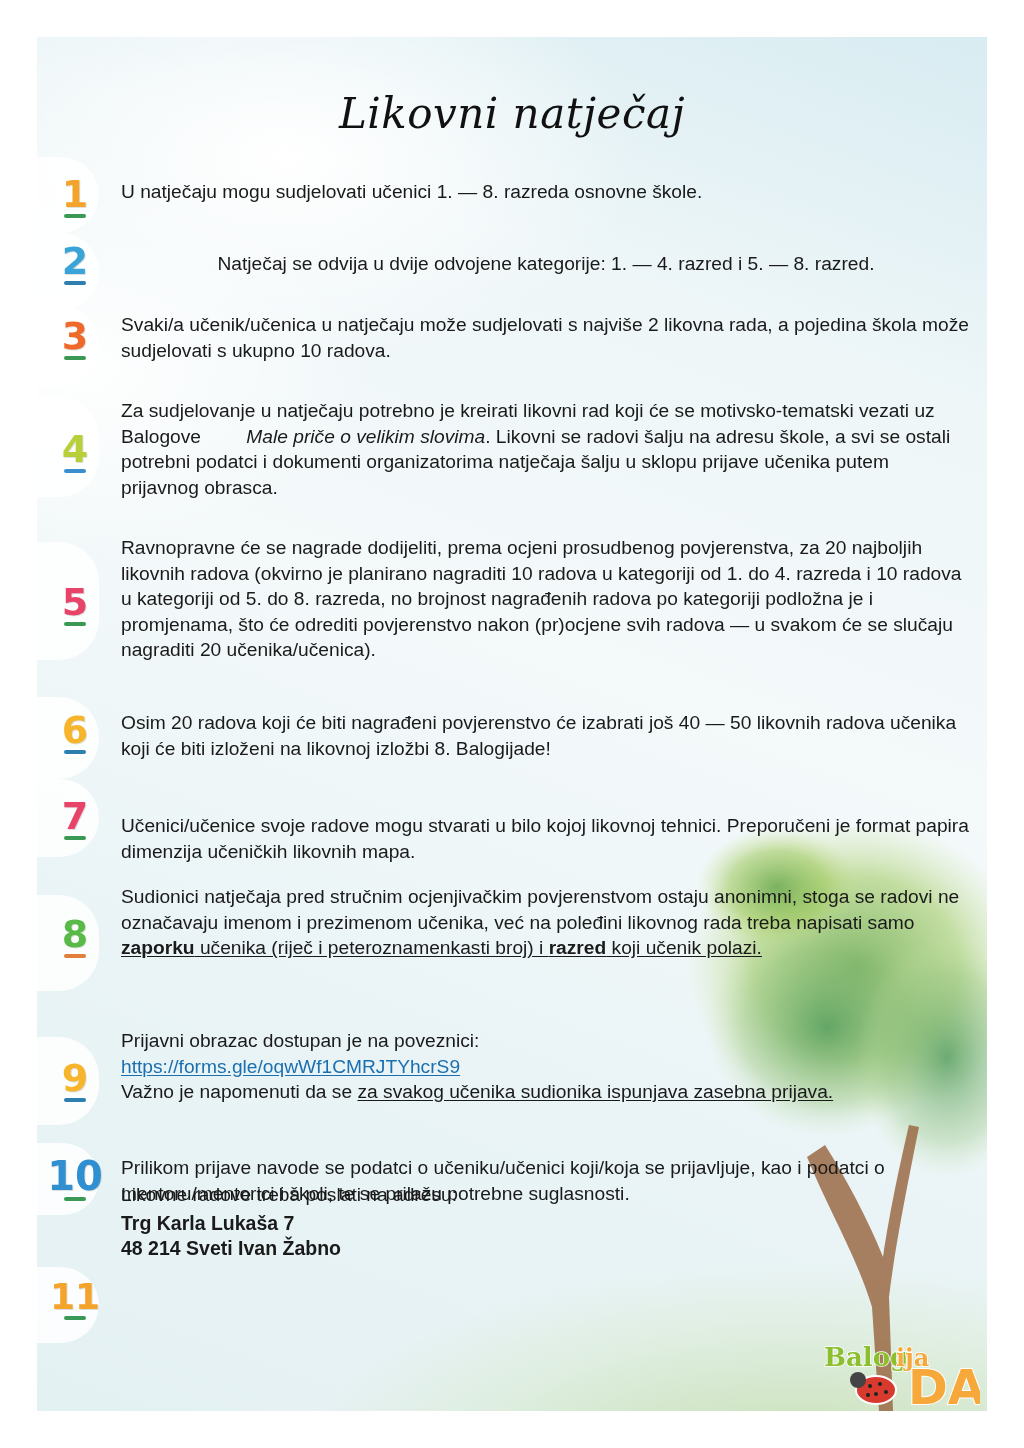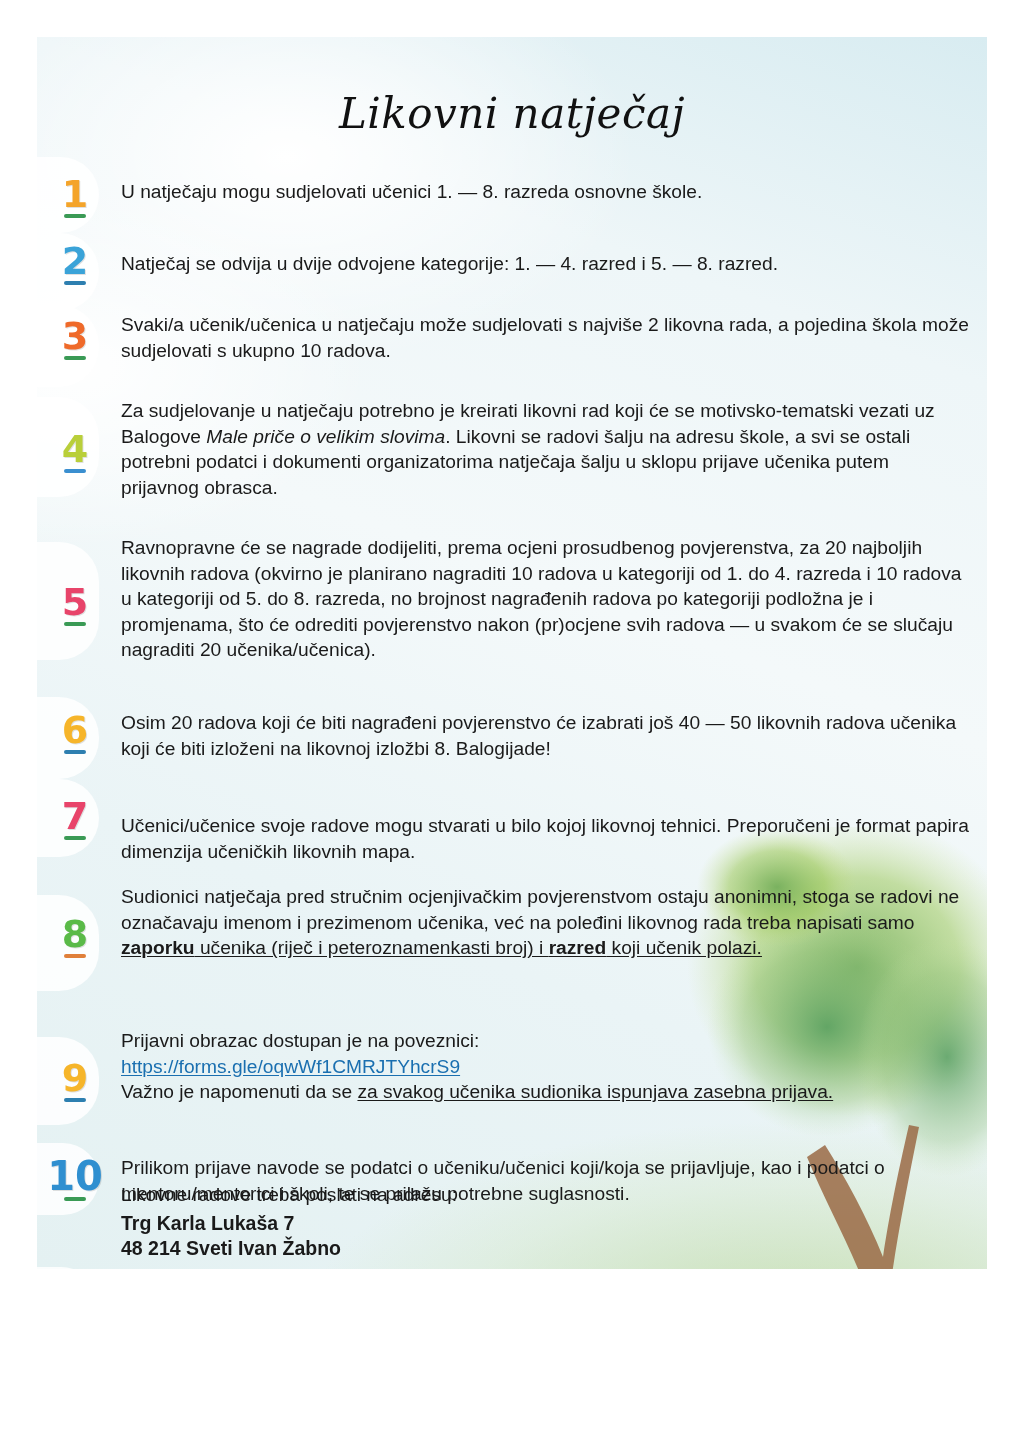--- a/index.html
+++ b/index.html
@@ -1,18 +1,18 @@
 <!DOCTYPE html>
 <html><head>
 <meta charset="utf-8">
 <style>
   html, body { margin: 0; padding: 0; background: #ffffff; }
   body { width: 1024px; height: 1448px; position: relative; overflow: hidden; font-family: "Liberation Sans", sans-serif; }
   .page {
-    position: absolute; left: 37px; top: 37px; width: 950px; height: 1232px;
+    position: absolute; left: 37px; top: 37px; width: 950px; height: 1374px;
     background:
       radial-gradient(ellipse 420px 260px at 40px 330px, rgba(255,255,255,0.95), rgba(255,255,255,0) 70%),
       radial-gradient(ellipse 500px 300px at 250px 120px, #ffffff 0%, rgba(255,255,255,0) 70%),
       linear-gradient(200deg, #d8ecf1 0%, #eef6f8 22%, #f4f9fa 45%, #eaf4f6 70%, #e4f1f2 100%);
     overflow: hidden;
   }
   
   .tree { position: absolute; left: 620px; top: 790px; width: 330px; height: 584px; }
   .ground { position: absolute; left: 0; bottom: 0; width: 950px; height: 360px;
     background: radial-gradient(ellipse 620px 260px at 760px 420px, rgba(170,205,120,0.55), rgba(200,225,170,0.25) 55%, rgba(255,255,255,0) 80%);
@@ -29,21 +29,21 @@
   .num {
     position: absolute; width: 60px; text-align: center; font-family: "DejaVu Sans", sans-serif;
     font-weight: bold; font-size: 38px; line-height: 1; left: 8px;
     text-shadow: 1px 1px 0 rgba(0,0,0,0.12);
   }
   .num .feet { display: block; height: 4px; width: 22px; margin: 1px auto 0; background: #3a9a55; border-radius: 3px; }
   .item { position: absolute; left: 84px; width: 850px; font-size: 19.2px; line-height: 25.5px; color: #1a1a1a; }
   .item p { margin: 0; }
   .u { text-decoration: underline; text-underline-offset: 2px; }
   .b { font-weight: bold; }
-  .i { font-style: italic; }
+  .i { font-style: italic; margin-left: 40px; }
   .link { color: #1a6fb0; text-decoration: underline; text-underline-offset: 2px; display: block; }
   .addr { font-weight: bold; font-size: 19.5px; }
   .logo { position: absolute; left: 783px; top: 1295px; width: 160px; height: 80px; }
 </style>
 </head>
 <body>
 
 <div class="page">
   <div class="ground"></div>
 
@@ -70,21 +70,21 @@
   <div class="title">Likovni natječaj</div>
 
   <div class="tab" style="top:120px;height:76px;"></div>
   <div class="num" style="top:138px;color:#f4a42a;"><span>1</span><span class="feet"></span></div>
   <div class="item" style="top:142px;">
     <p>U natječaju mogu sudjelovati učenici 1. — 8. razreda osnovne škole.</p>
   </div>
 
   <div class="tab" style="top:196px;height:78px;"></div>
   <div class="num" style="top:205px;color:#3aa3d8;"><span>2</span><span class="feet" style="background:#2d7fb0"></span></div>
-  <div class="item" style="top:214px;">
+  <div class="item" style="top:214px;text-align:center;">
     <p>Natječaj se odvija u dvije odvojene kategorije: 1. — 4. razred i 5. — 8. razred.</p>
   </div>
 
   <div class="tab" style="top:268px;height:82px;"></div>
   <div class="num" style="top:280px;color:#ef6a2a;"><span>3</span><span class="feet"></span></div>
   <div class="item" style="top:275px;">
     <p>Svaki/a učenik/učenica u natječaju može sudjelovati s najviše 2 likovna rada, a pojedina škola može sudjelovati s ukupno 10 radova.</p>
   </div>
 
   <div class="tab" style="top:360px;height:100px;"></div>

